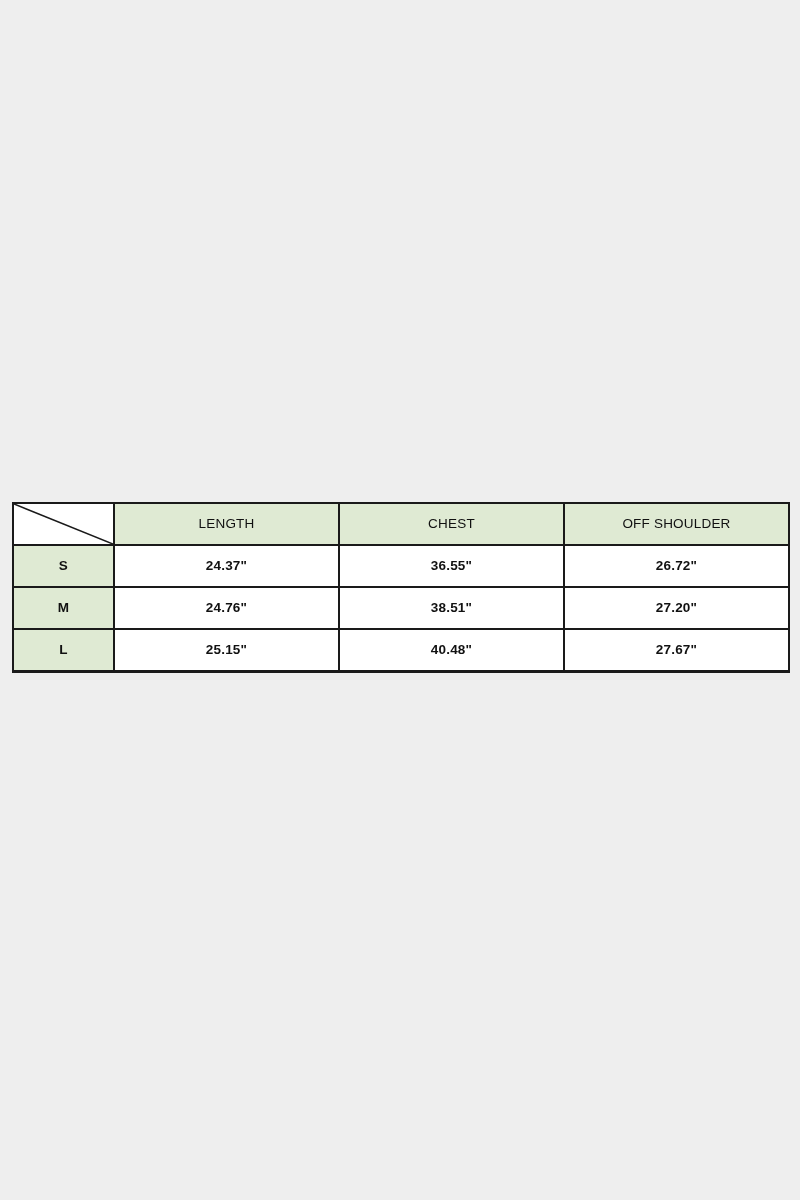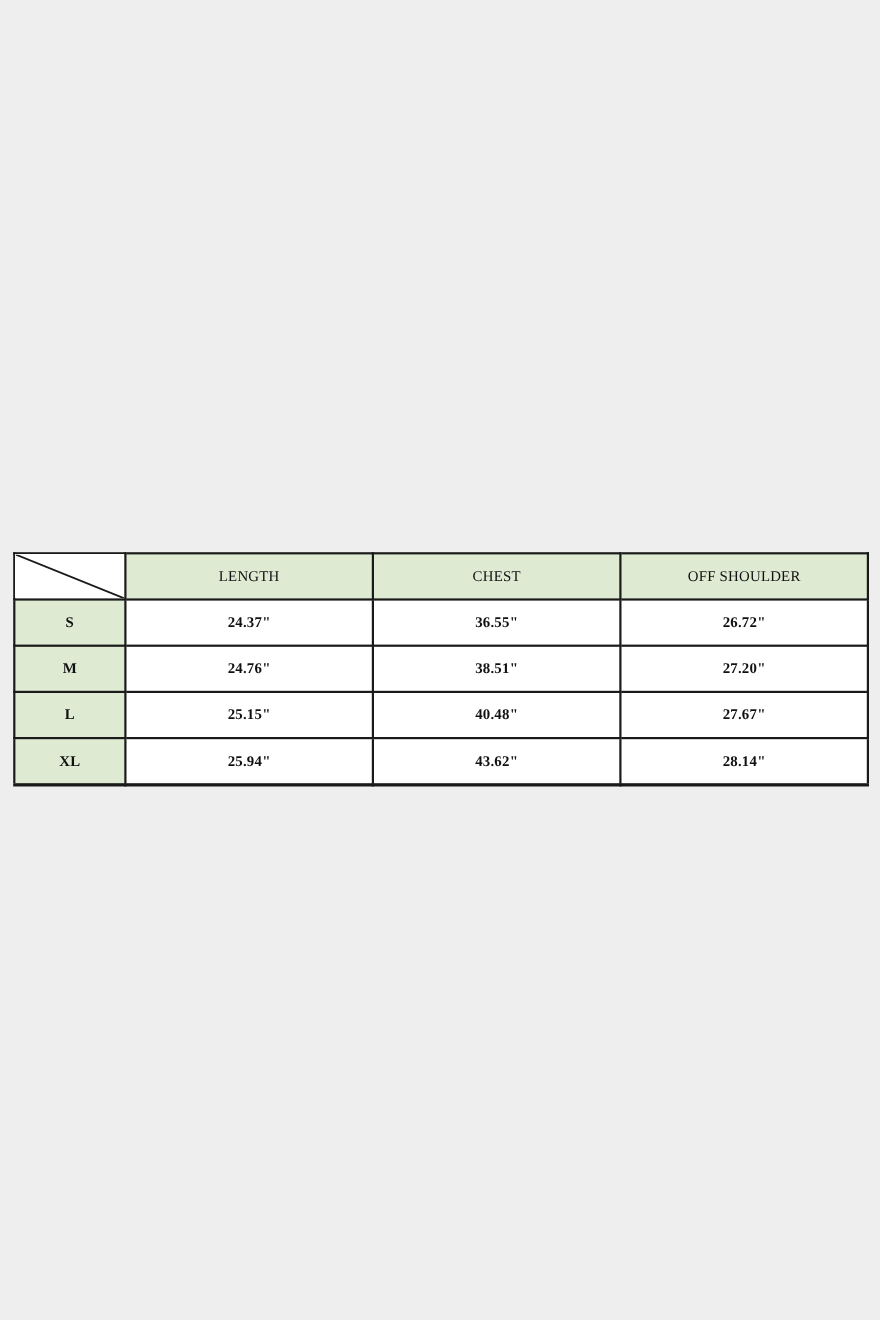--- a/index.html
+++ b/index.html
@@ -11,21 +11,20 @@
     height: 1200px;
     background: #eeeeee;
     font-family: "Liberation Sans", sans-serif;
     overflow: hidden;
   }
 
   .page {
     position: relative;
     width: 672px;
     height: 1200px;
-    font-family: Liberation Serif, serif;
   }
 
   
   .chart-wrap {
     position: absolute;
     left: 12px;
     top: 502px;
     width: 776px;
   }
 
@@ -131,23 +130,17 @@
           <td class="value-cell">24.76"</td>
           <td class="value-cell">38.51"</td>
           <td class="value-cell">27.20"</td>
         </tr>
         <tr>
           <td class="size-cell">L</td>
           <td class="value-cell">25.15"</td>
           <td class="value-cell">40.48"</td>
           <td class="value-cell">27.67"</td>
         </tr>
-        <tr>
-          <td class="size-cell">XL</td>
-          <td class="value-cell">25.94"</td>
-          <td class="value-cell">43.62"</td>
-          <td class="value-cell">28.14"</td>
-        </tr>
       </tbody>
     </table>
   </div>
 
 </div>
 
 </body></html>

